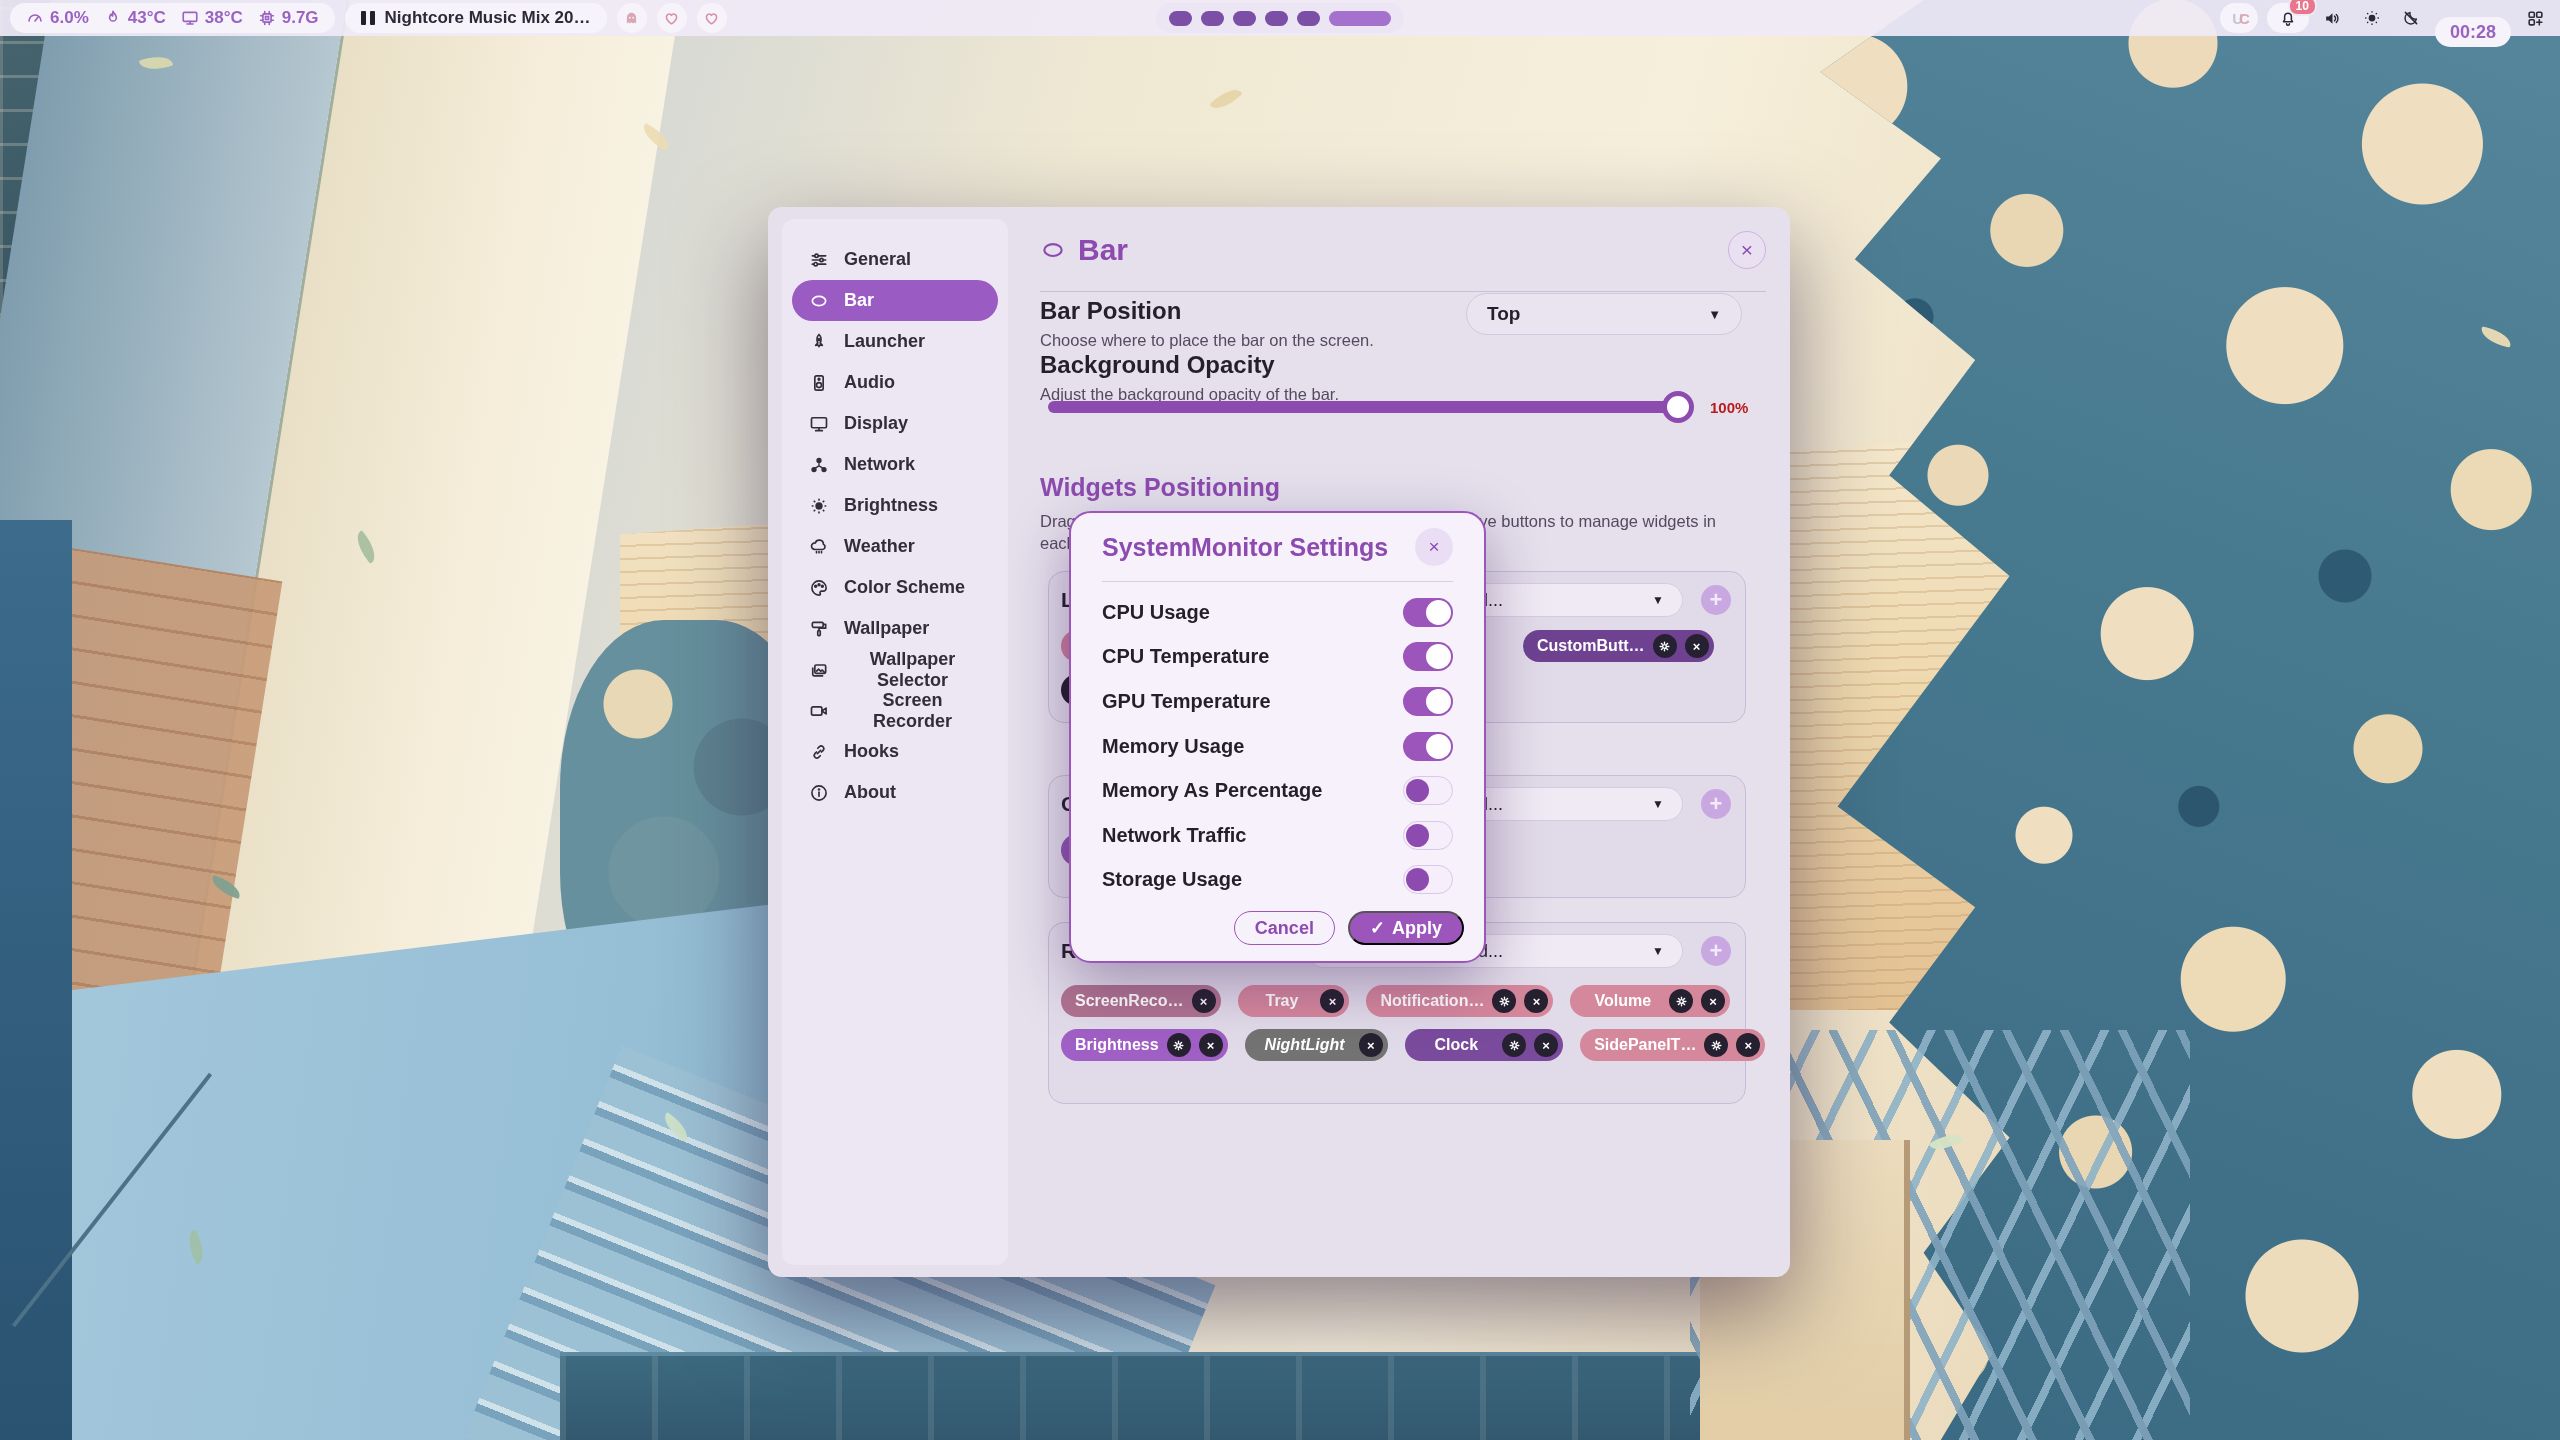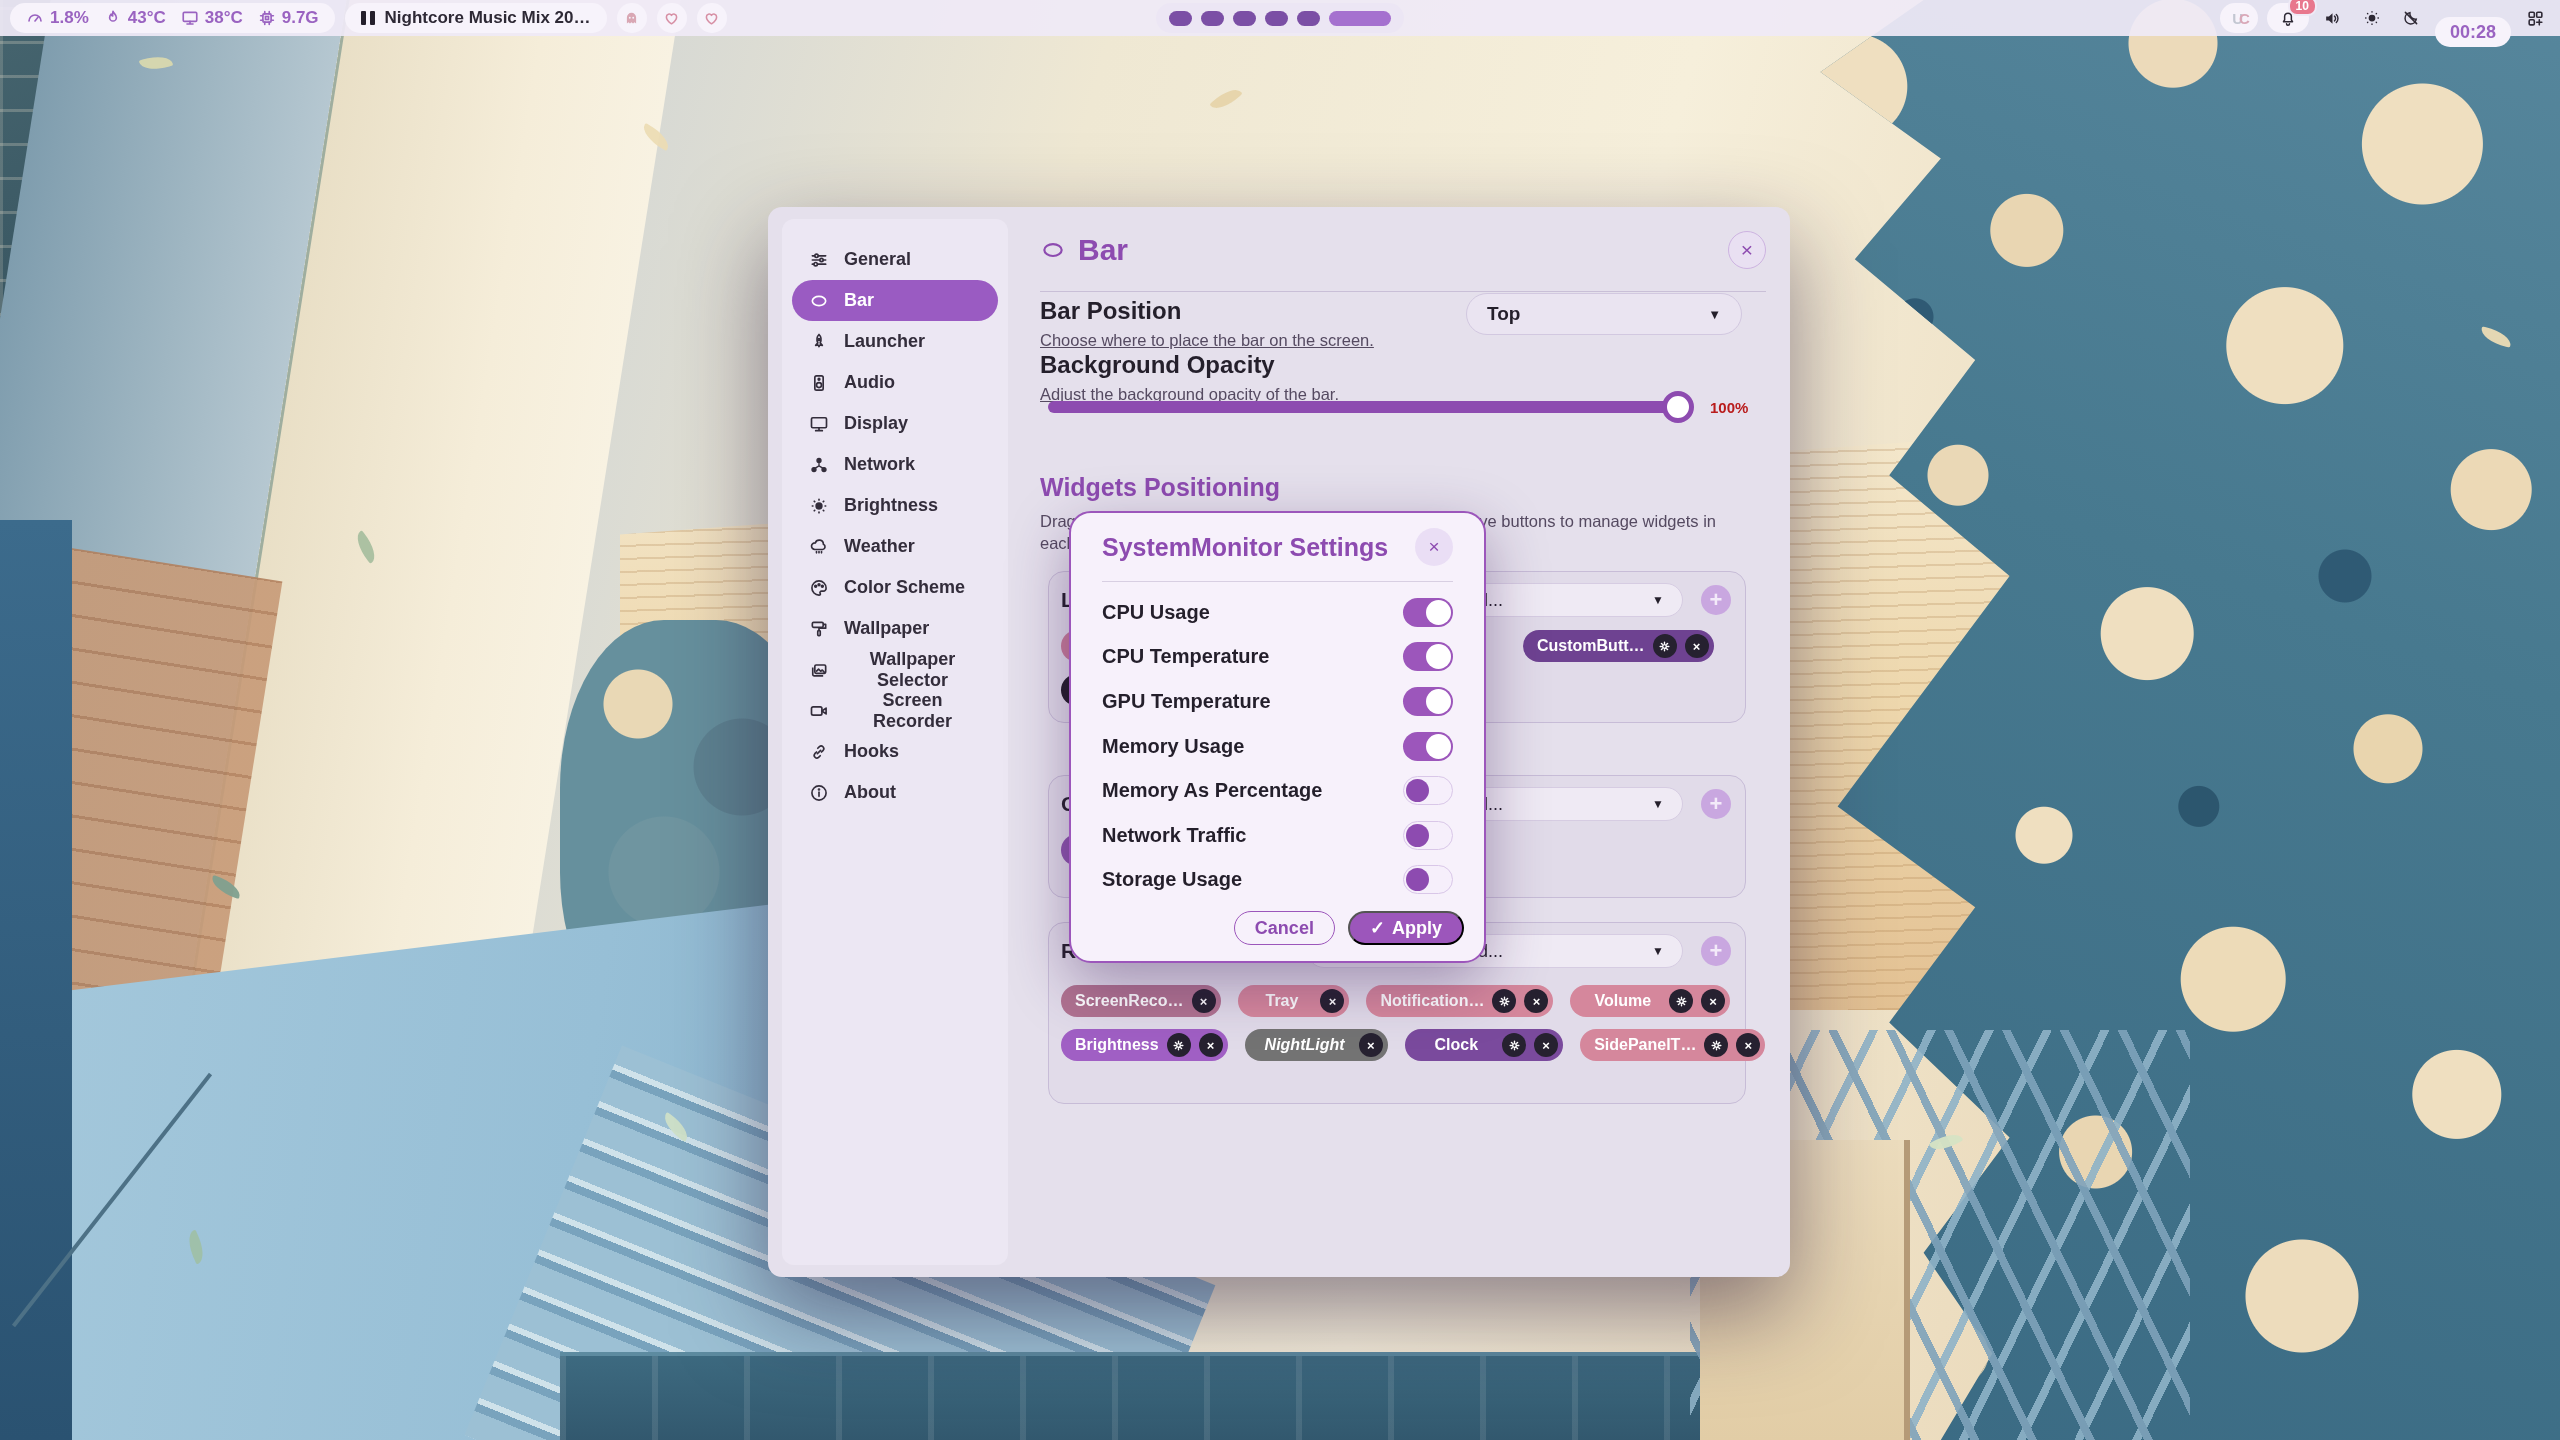--- a/index.html
+++ b/index.html
@@ -104,21 +104,21 @@
   .nav-item svg { flex:0 0 auto; }
 
   .content { position:absolute; left:272px; top:20px; width:726px; height:1030px; }
   .page-header { position:absolute; top:2px; left:0; right:0; height:42px; display:flex; align-items:center; gap:12px; }
   .page-title { color:#8d4bb0; font-size:30px; font-weight:700; }
   .closebtn { margin-left:auto; width:38px; height:38px; border-radius:50%; background:#e9e0f2; border:1px solid #cdb3e1;
     color:#8d4bb0; font-size:21px; display:flex; align-items:center; justify-content:center; }
   .divider { position:absolute; top:64px; left:0; right:0; height:1px; background:#c9bfd7; }
 
   .field-label { font-size:24px; font-weight:700; color:#241f2b; }
-  .field-desc { font-size:16.5px; color:#554a61; margin-top:6px;text-decoration:underline; }
+  .field-desc { font-size:16.5px; color:#554a61; margin-top:6px; }
   .f-barpos { position:absolute; top:70px; left:0; width:420px; }
   .select { position:absolute; top:66px; left:426px; width:276px; height:42px; border-radius:21px; background:#eae4f1;
     border:1px solid #d2c8e0; display:flex; align-items:center; padding:0 20px; font-size:19px; font-weight:600; color:#241f2b; }
   .select .caret { margin-left:auto; font-size:13px; color:#241f2b; }
   .f-bgop { position:absolute; top:124px; left:0; width:520px; }
   .slider-row { position:absolute; top:162px; left:0; right:0; height:36px; display:flex; align-items:center; }
   .slider-track { position:relative; width:644px; height:12px; border-radius:6px; background:#8d4bb0; margin-left:8px; }
   .slider-knob { position:absolute; right:-2px; top:50%; transform:translateY(-50%); width:32px; height:32px; border-radius:50%;
     background:#fff; border:5px solid #8d4bb0; }
   .slider-val { margin-left:18px; font-size:15px; font-weight:600; color:#b91c1c; }
@@ -193,21 +193,21 @@
   <div class="leaf" style="left:180px;top:1240px;background:#9fc0a8;transform:rotate(64deg)"></div>
 </div>
 
 <div class="topbar">
   <div class="pill stats">
     <span class="stat">
       <svg class="ic" width="18" height="18" viewBox="0 0 24 24" fill="none" stroke="#9a63c1" stroke-width="2.2" stroke-linecap="round">
           <path d="M4 16a8 8 0 1 1 16 0"></path>
           <path d="M12 16l4-5"></path>
         </svg>
-      <span>1.8%</span>
+      <span>6.0%</span>
     </span>
     <span class="stat">
       <svg class="ic" width="18" height="18" viewBox="0 0 24 24" fill="none" stroke="#9a63c1" stroke-width="2.2" stroke-linejoin="round">
           <path d="M12 3c1 3 4.5 4.5 4.5 8.5a4.5 4.5 0 0 1-9 0c0-2 .8-3.4 2-4.6.4 1.4 1.2 2 2.1 2.3-.5-2 .2-4.4.4-6.2z"></path>
         </svg>
       <span>43°C</span>
     </span>
     <span class="stat">
       <svg class="ic" width="18" height="18" viewBox="0 0 24 24" fill="none" stroke="#9a63c1" stroke-width="2.2" stroke-linecap="round">
           <rect x="3" y="4.5" width="18" height="12" rx="1.5"></rect>

